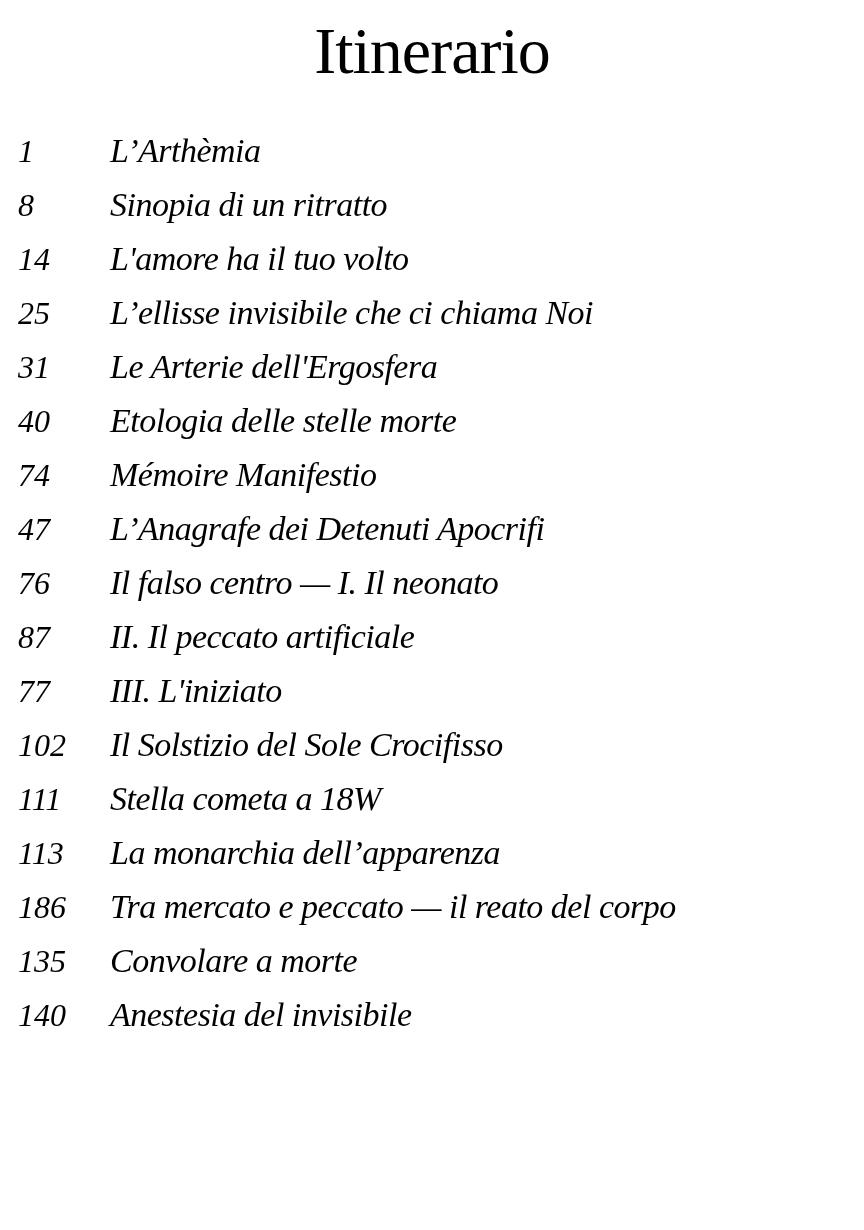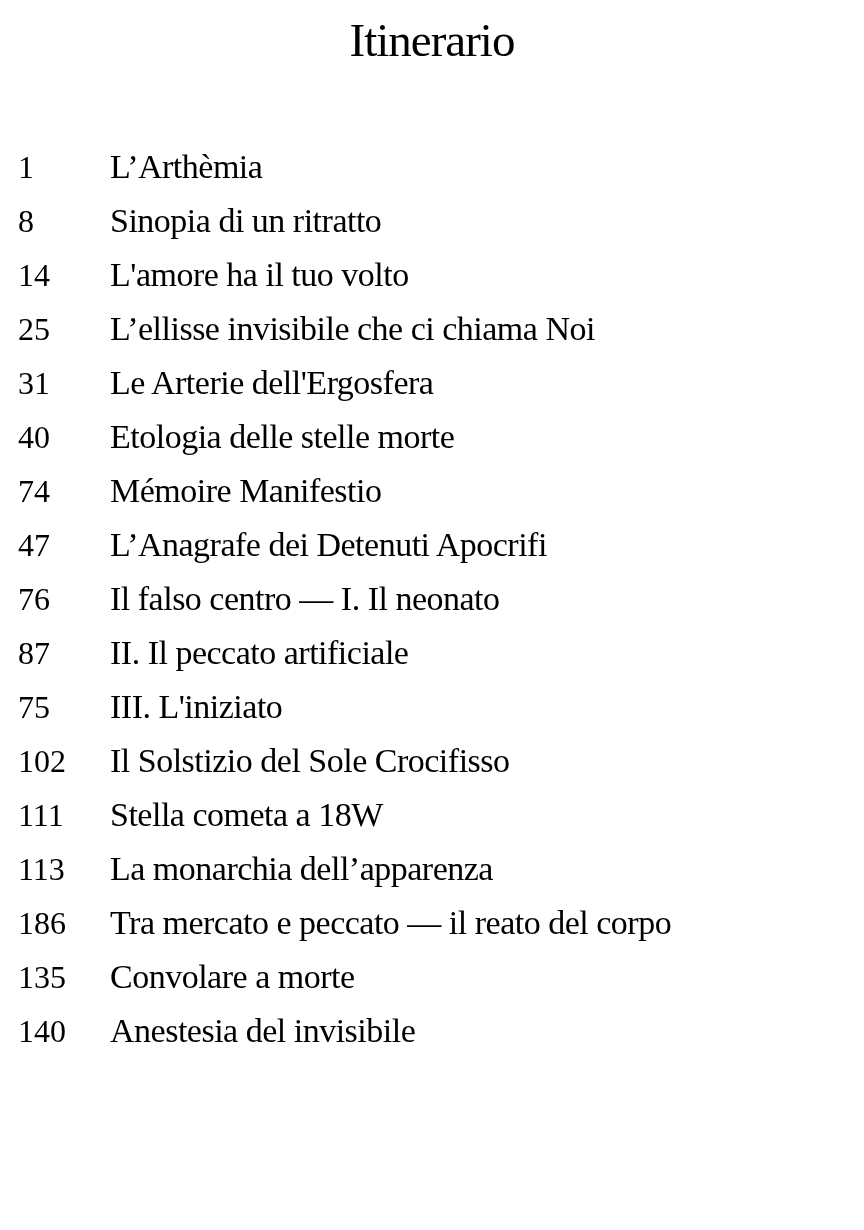--- a/index.html
+++ b/index.html
@@ -17,29 +17,30 @@
   .page {
     width: 864px;
     height: 1230px;
     position: relative;
   }
   .page-title {
     margin: 0;
     padding-top: 16px;
     height: 96px;
     text-align: center;
-    font-size: 47px;
+    font-size: 66px;
     font-weight: normal;
     letter-spacing: -1px;
     line-height: 1.05;
   }
   .toc {
     list-style: none;
-    margin: 28px 0 0 0;
+    margin: 12px 0 0 0;
     padding: 0;
+    font-style: italic;
   }
   .toc-row {
     height: 54px;
     line-height: 54px;
     white-space: nowrap;
     font-size: 34px;
   }
   .toc-num {
     display: inline-block;
     width: 110px;
@@ -100,21 +101,21 @@
 
   <li class="toc-row">
     <span class="toc-num">76</span><span class="toc-title">Il falso centro — I. Il neonato</span>
   </li>
 
   <li class="toc-row">
     <span class="toc-num">87</span><span class="toc-title">II. Il peccato artificiale</span>
   </li>
 
   <li class="toc-row">
-    <span class="toc-num">75</span><span class="toc-title">III. L'iniziato</span>
+    <span class="toc-num">77</span><span class="toc-title">III. L'iniziato</span>
   </li>
 
   <li class="toc-row">
     <span class="toc-num">102</span><span class="toc-title">Il Solstizio del Sole Crocifisso</span>
   </li>
 
   <li class="toc-row">
     <span class="toc-num">111</span><span class="toc-title">Stella cometa a 18W</span>
   </li>
 

